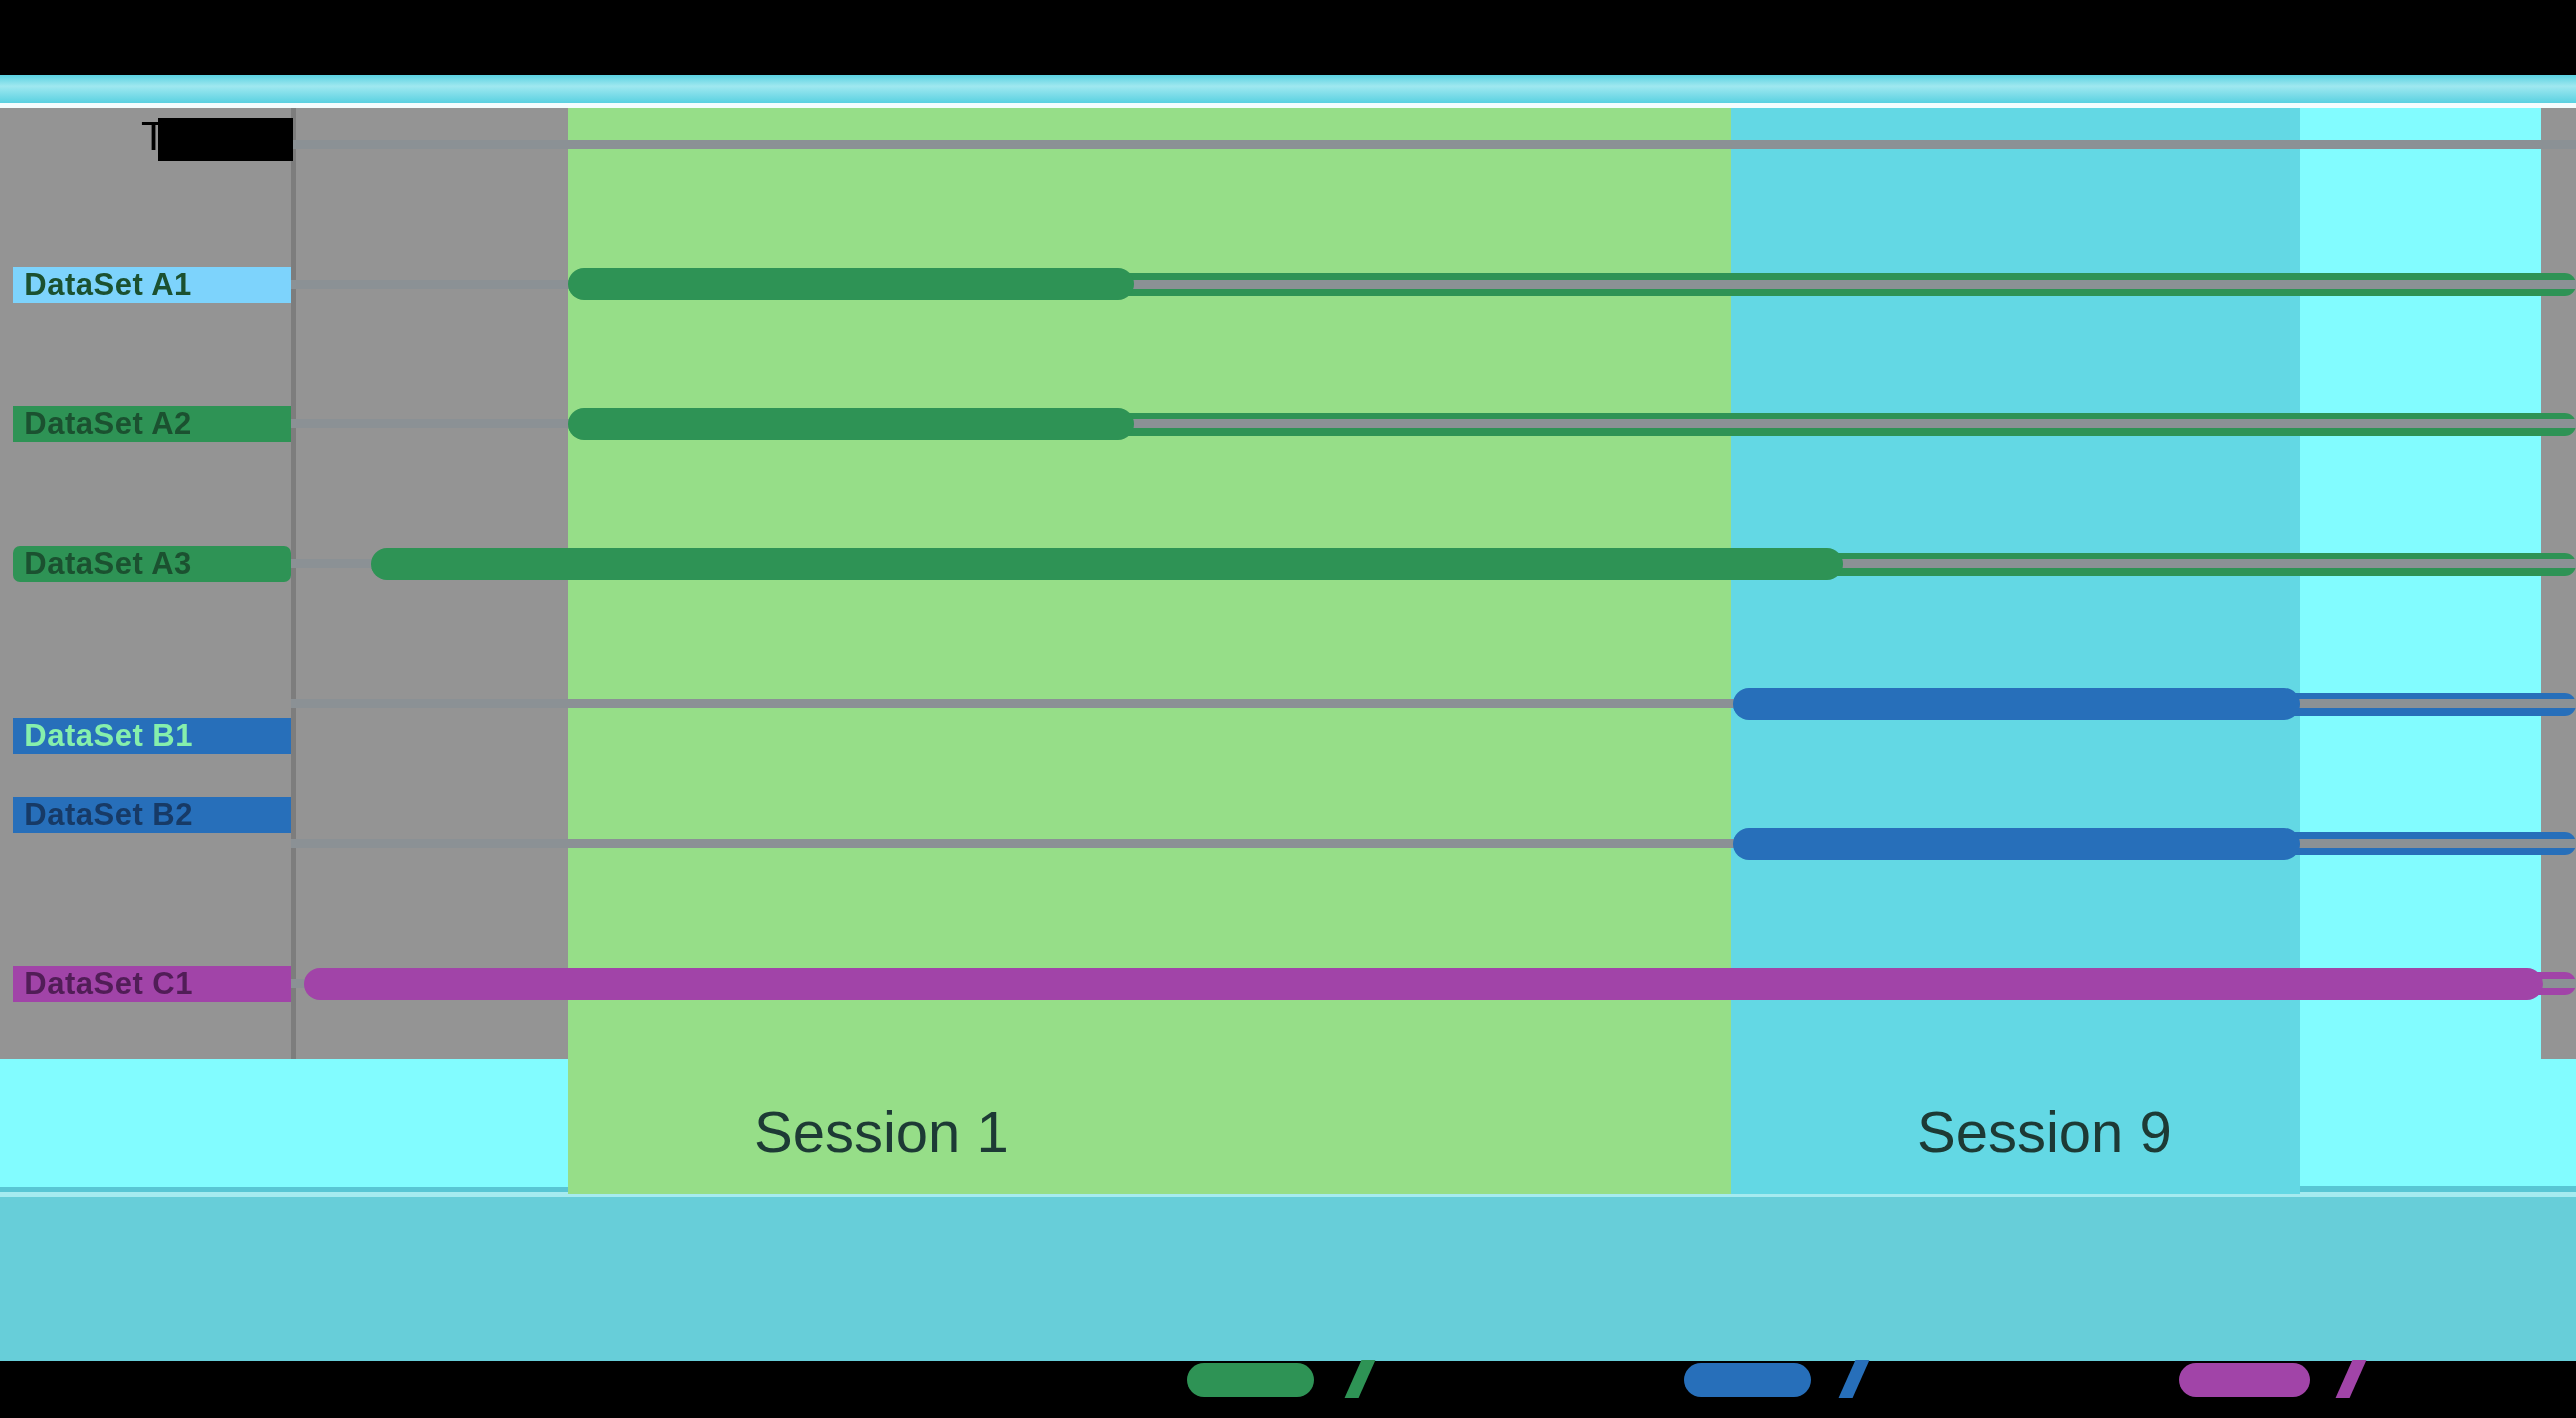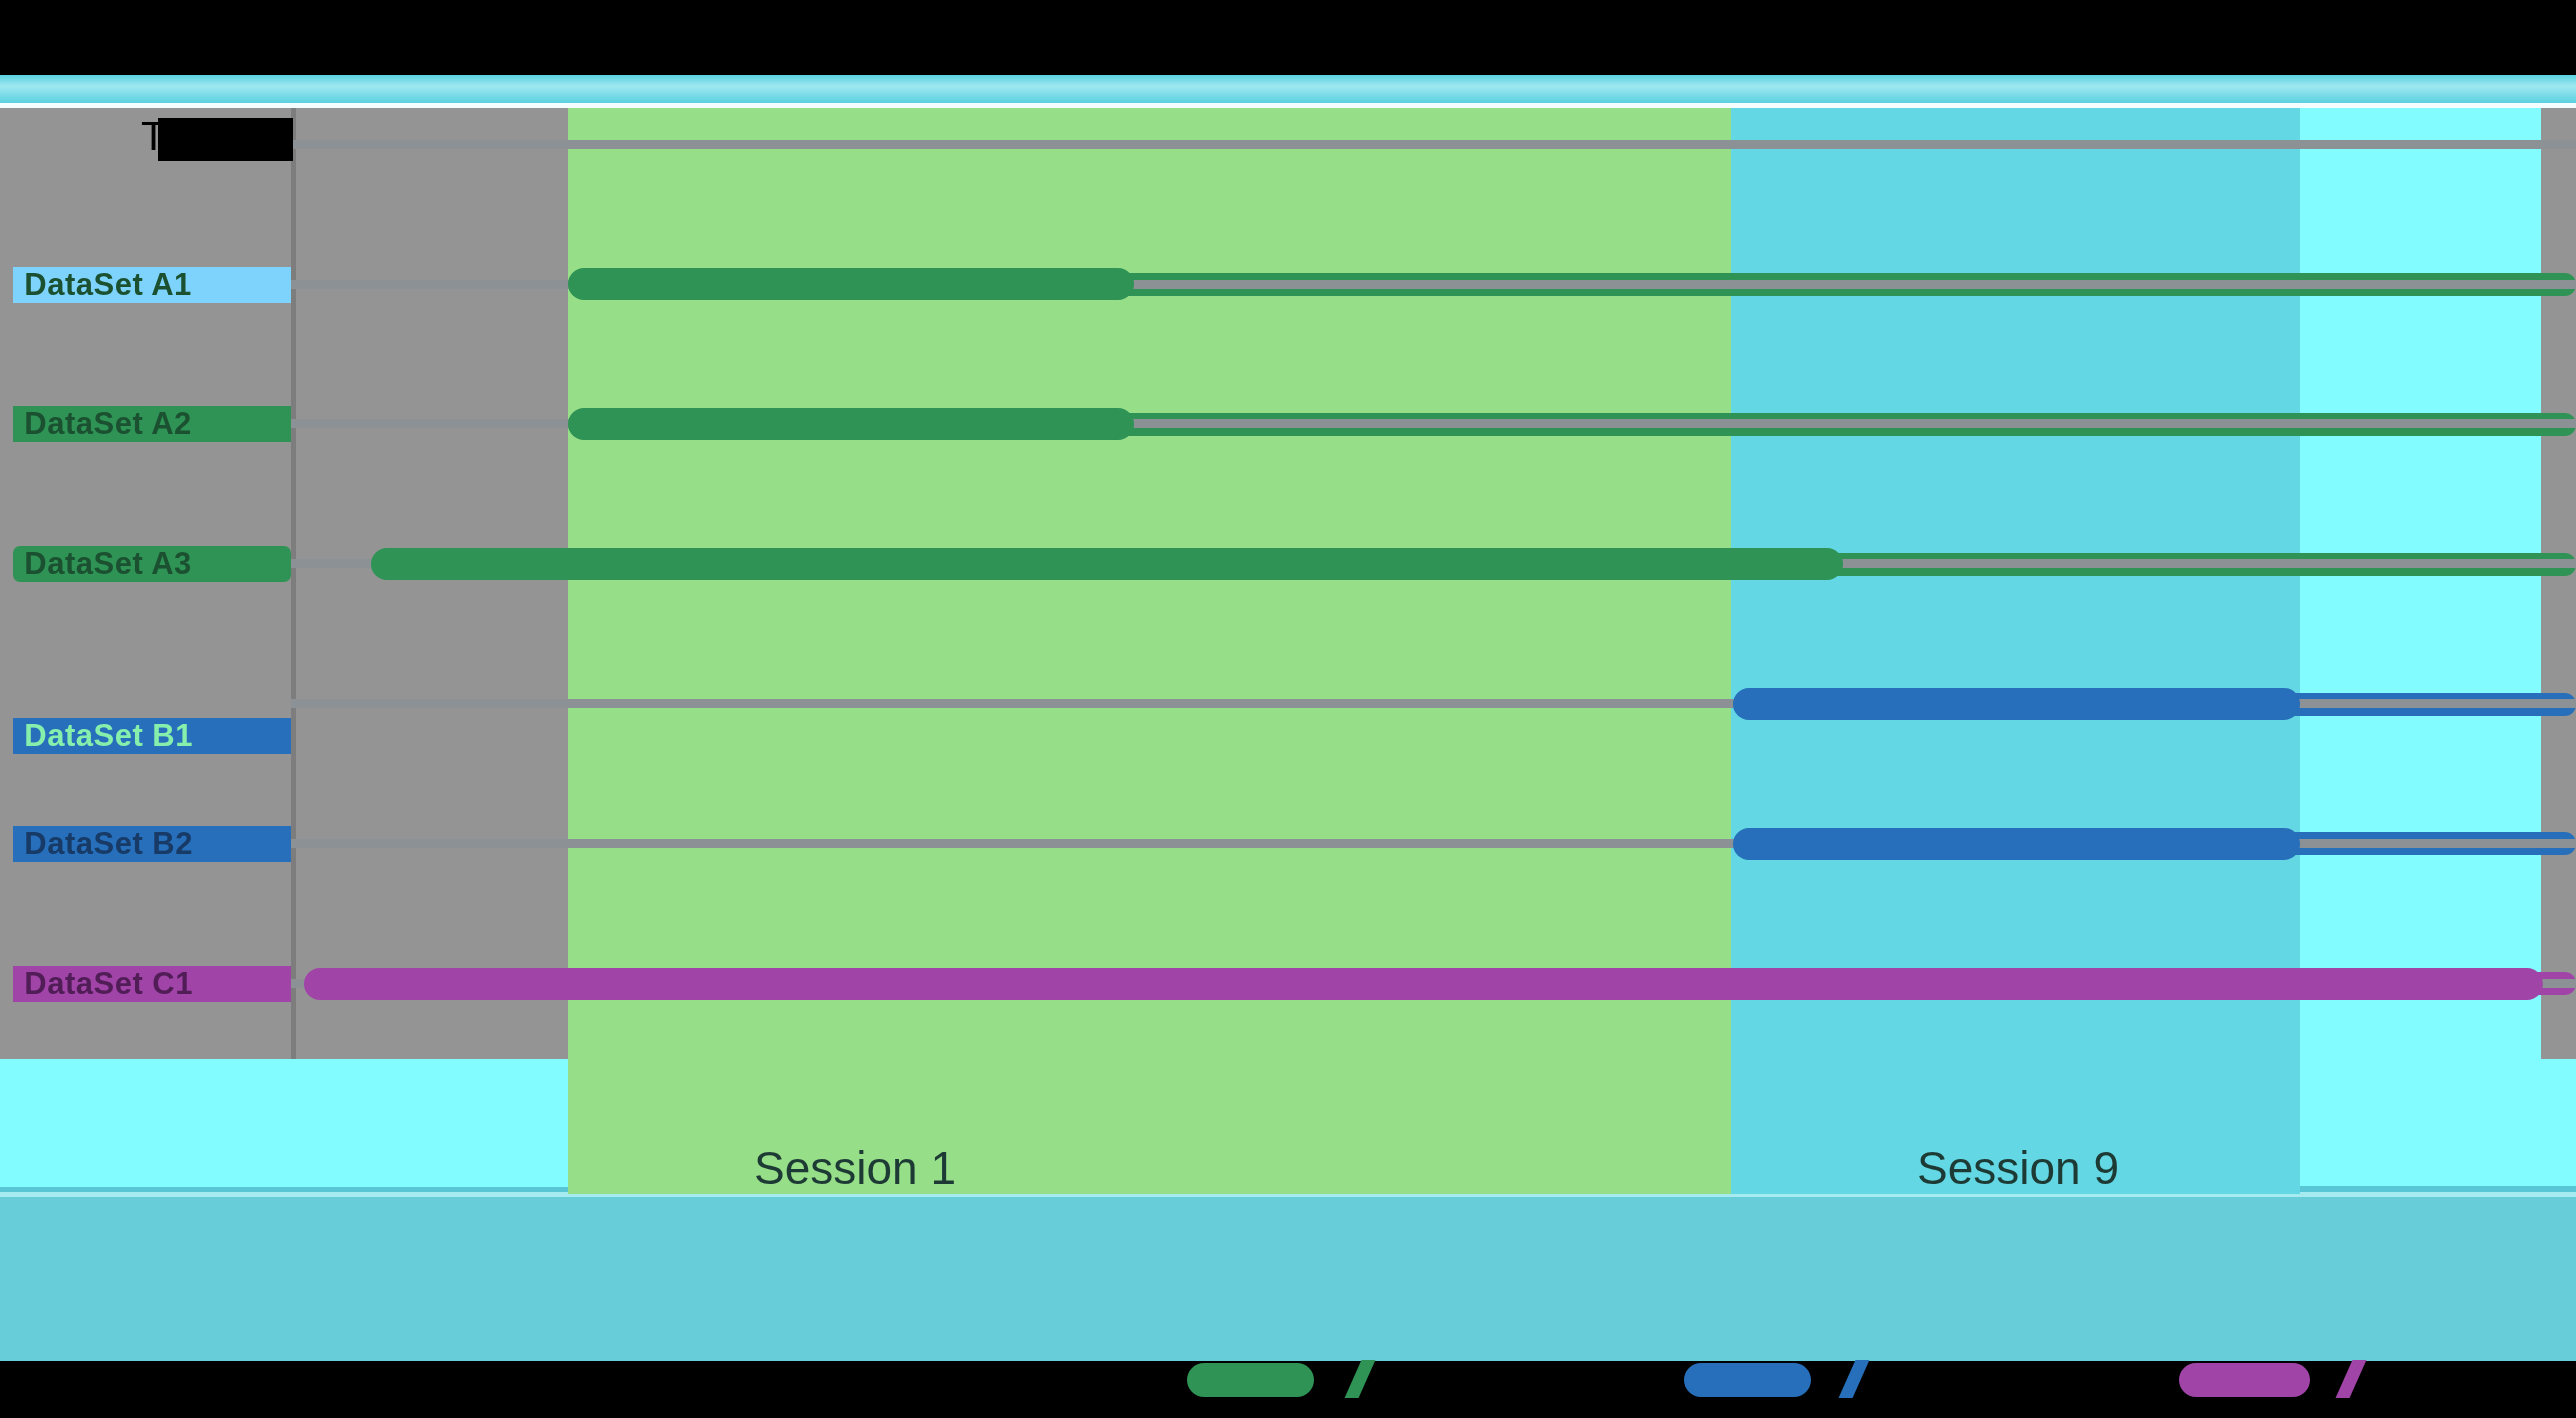--- a/index.html
+++ b/index.html
@@ -28,21 +28,21 @@
   .footer-line-light { left:0; top:1192px; width:2576px; height:4.7px; background:var(--footer-line-light); z-index:0; }
   .bottom-black { left:0; top:1361px; width:2576px; height:58px; background:#000; z-index:5; }
 
   
   .gridline { height:9.4px; background:var(--gridline-gray); z-index:3; }
   .underlay { height:22.5px; border-radius:11.3px; z-index:2; }
   .task-bar { height:32px; border-radius:16px; z-index:4; }
   .row-label { left:13px; width:278px; height:36px; z-index:5;
                display:flex; align-items:center; padding-left:11.3px;
                font-size:31px; font-weight:bold; letter-spacing:0.5px; }
-  .session-label { top:1141px; z-index:6; font-size:46px; color:var(--session-label-text); }
+  .session-label { top:1098px; z-index:6; font-size:58px; color:var(--session-label-text); }
 
   .time-label { left:141px; top:113px; z-index:6; font-size:41px; color:var(--time-label-text); }
   .time-redaction { left:158px; top:118px; width:135px; height:43px; background:#000; z-index:7; }
 
   .legend-pill  { top:1363px; height:34px; border-radius:17px; z-index:6; }
   .legend-slash { top:1360px; width:14px; height:38px; transform:skewX(-24deg); z-index:6; }
 </style>
 </head>
 <body>
 
@@ -86,21 +86,21 @@
       <div class="abs task-bar" style="left: 568px; width: 566px; top: 408px; background: rgb(46, 147, 85);"></div>
       <div class="abs row-label" style="top: 406px; background: rgb(46, 147, 85); color: rgb(27, 81, 48);">DataSet A2</div>
       <div class="abs underlay" style="left: 371px; width: 2205px; top: 553px; background: rgb(46, 147, 85);"></div>
       <div class="abs task-bar" style="left: 371px; width: 1472px; top: 548px; background: rgb(46, 147, 85);"></div>
       <div class="abs row-label" style="top: 546px; background: rgb(46, 147, 85); color: rgb(27, 81, 48); border-radius: 7px;">DataSet A3</div>
       <div class="abs underlay" style="left: 1733px; width: 843px; top: 693px; background: rgb(39, 111, 186);"></div>
       <div class="abs task-bar" style="left: 1733px; width: 567px; top: 688px; background: rgb(39, 111, 186);"></div>
       <div class="abs row-label" style="top: 718px; background: rgb(39, 111, 186); color: #86efac;">DataSet B1</div>
       <div class="abs underlay" style="left: 1733px; width: 843px; top: 832px; background: rgb(39, 111, 186);"></div>
       <div class="abs task-bar" style="left: 1733px; width: 567px; top: 828px; background: rgb(39, 111, 186);"></div>
-      <div class="abs row-label" style="top: 826px; background: rgb(39, 111, 186); color: rgb(23, 58, 102);">DataSet B2</div>
+      <div class="abs row-label" style="top: 797px; background: rgb(39, 111, 186); color: rgb(23, 58, 102);">DataSet B2</div>
       <div class="abs underlay" style="left: 304px; width: 2272px; top: 972px; background: rgb(161, 68, 168);"></div>
       <div class="abs task-bar" style="left: 304px; width: 2239px; top: 968px; background: rgb(161, 68, 168);"></div>
       <div class="abs row-label" style="top: 966px; background: rgb(161, 68, 168); color: rgb(81, 29, 87);">DataSet C1</div>
     </div>
 
   <div class="abs time-label">Time</div>
   <div class="abs time-redaction"></div>
 
   <div id="legend">
       <div class="abs legend-pill" style="left: 1187px; width: 127px; background: rgb(46, 147, 85);"></div>

